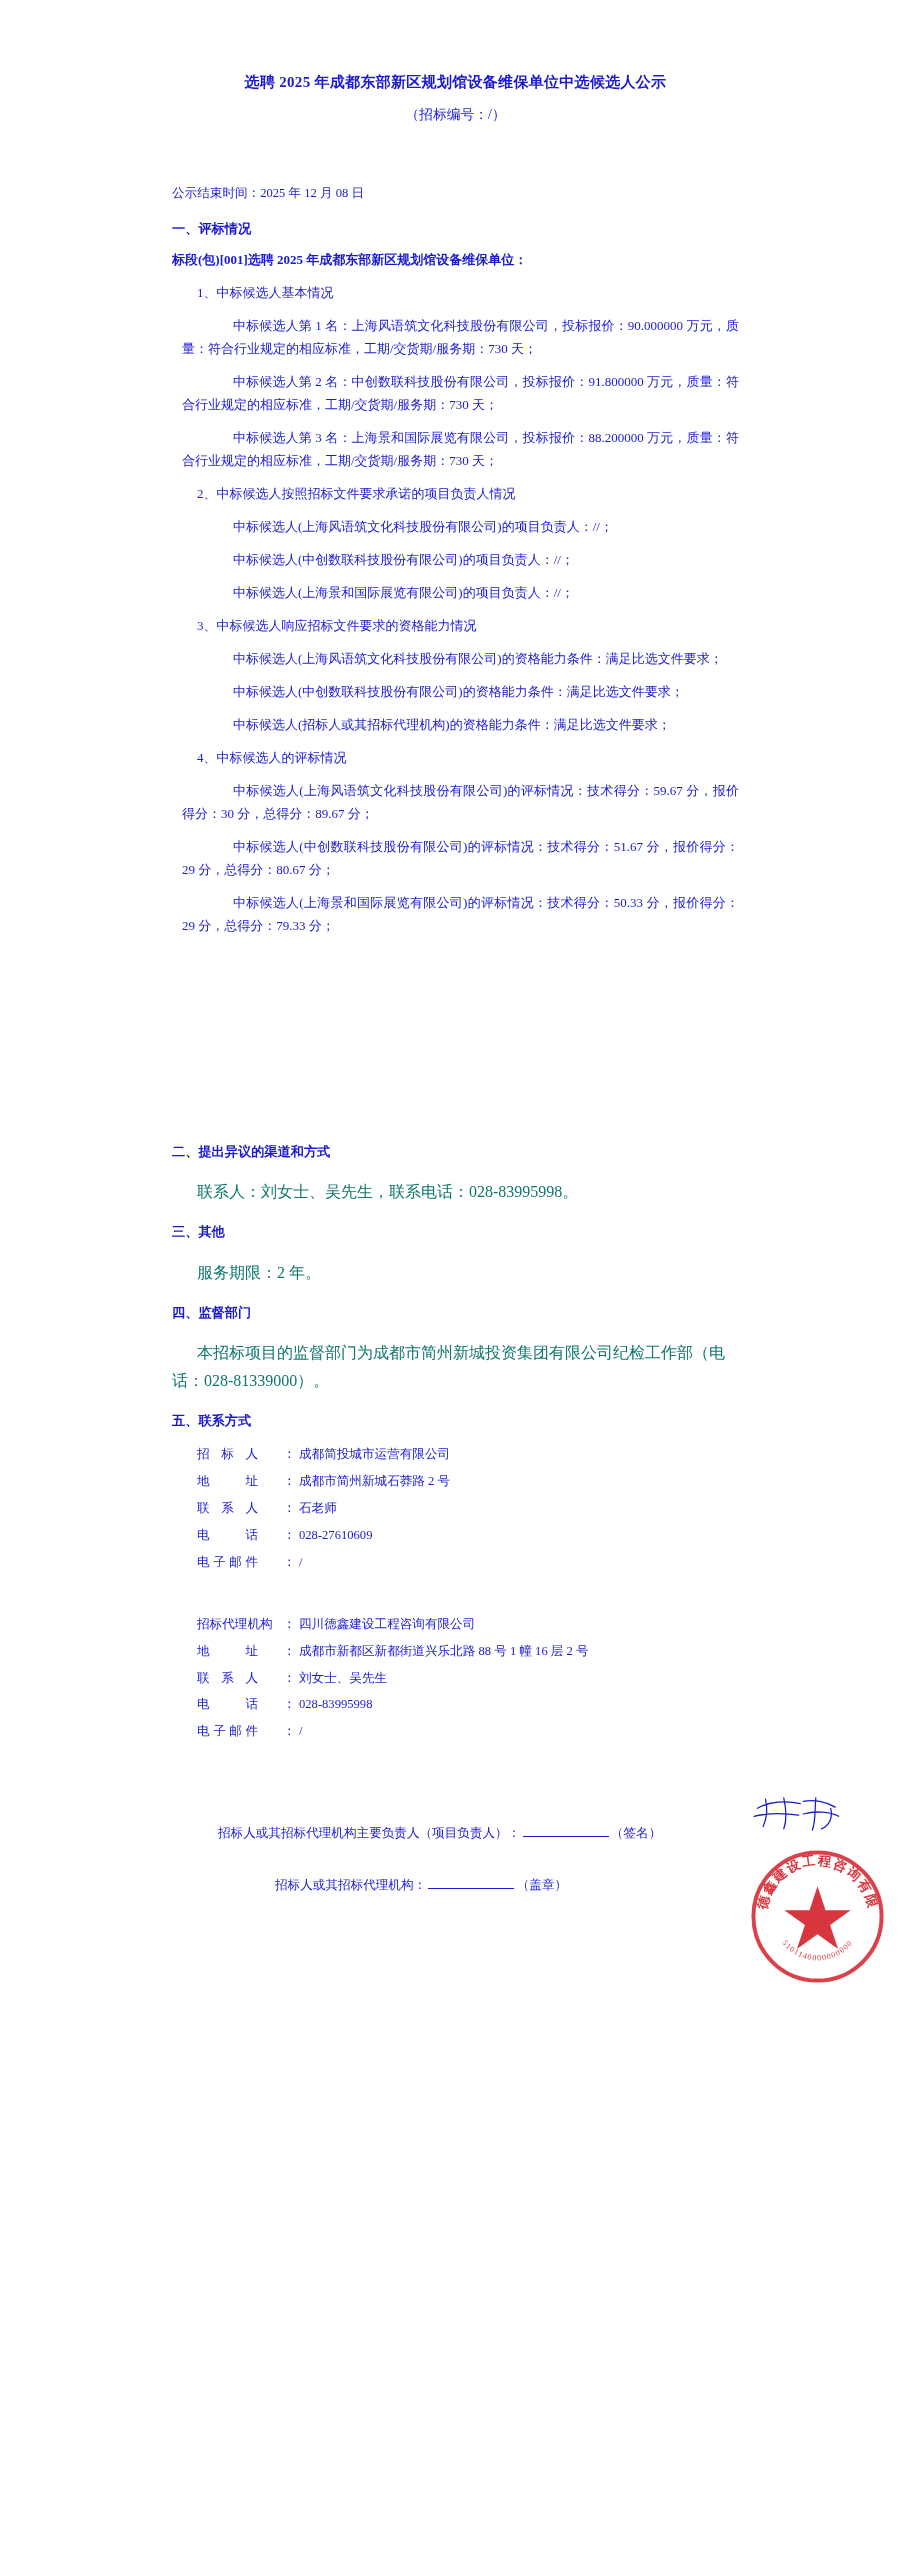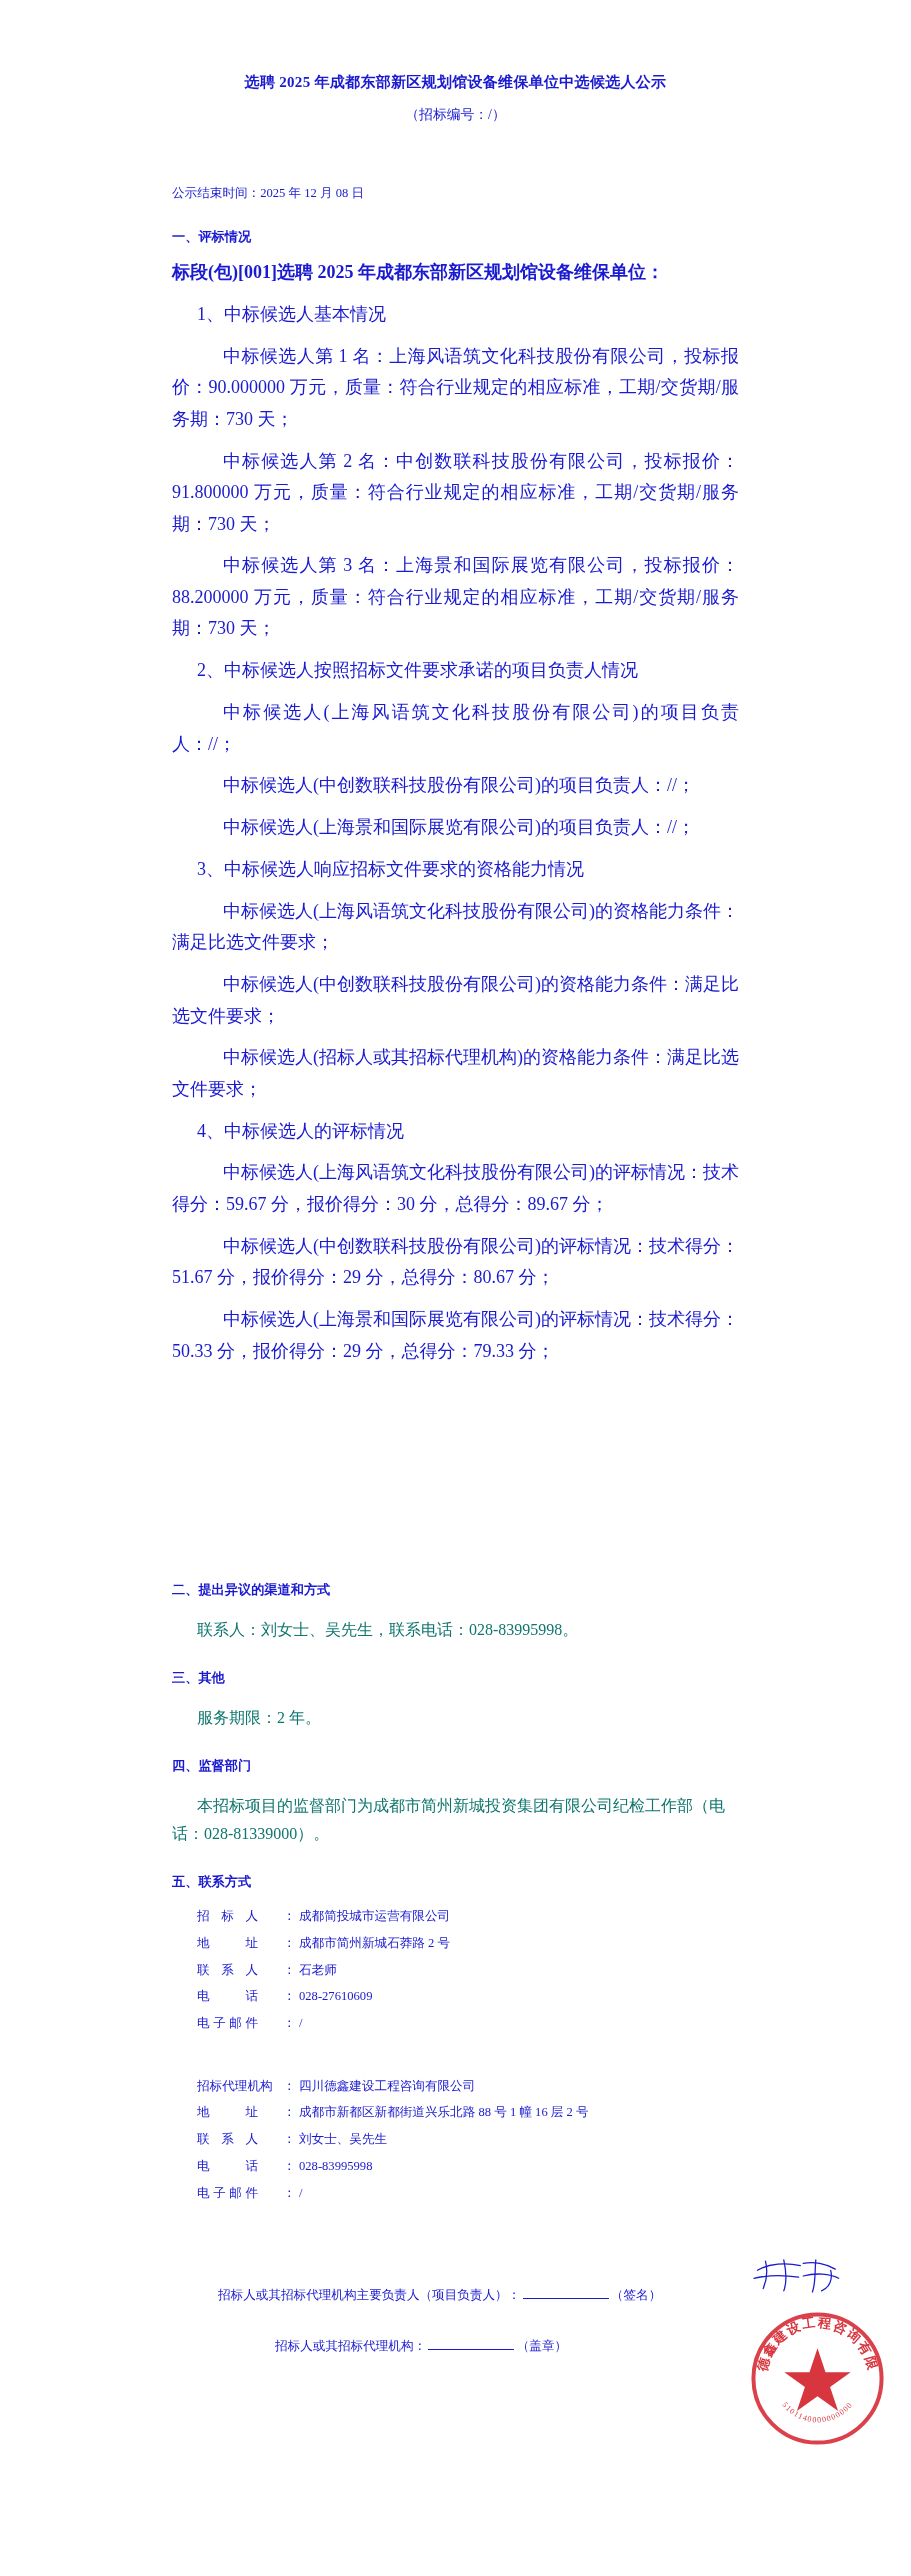--- a/index.html
+++ b/index.html
@@ -40,32 +40,32 @@
   .pub-time {
     font-size: 12.6px;
     color: #1a1ad0;
     margin-top: 57px;
     line-height: 1.6;
   }
   .sec-head {
     font-size: 13.2px;
     font-weight: bold;
     color: #1a1ad0;
-    margin-top: 23px;
+    margin-top: 15px;
     line-height: 1.6;
   }
   .p1 {
-    font-size: 18px;
+    font-size: 13px;
     color: #1a1ad0;
     margin-top: 10.3px;
     line-height: 1.75;
     text-align: justify;
   }
   .indent1 { text-indent: 25px; }
-  .indent2 { text-indent: 51px; }
+  .indent2 { text-indent: 51px; margin-left: 10px; }
   .bold { font-weight: bold; }
 
   .gap-big { height: 189px; }
 
   .sec2-item {
     font-size: 16px;
     color: #0f766e;
     line-height: 1.75;
     margin-top: 16px;
   }

